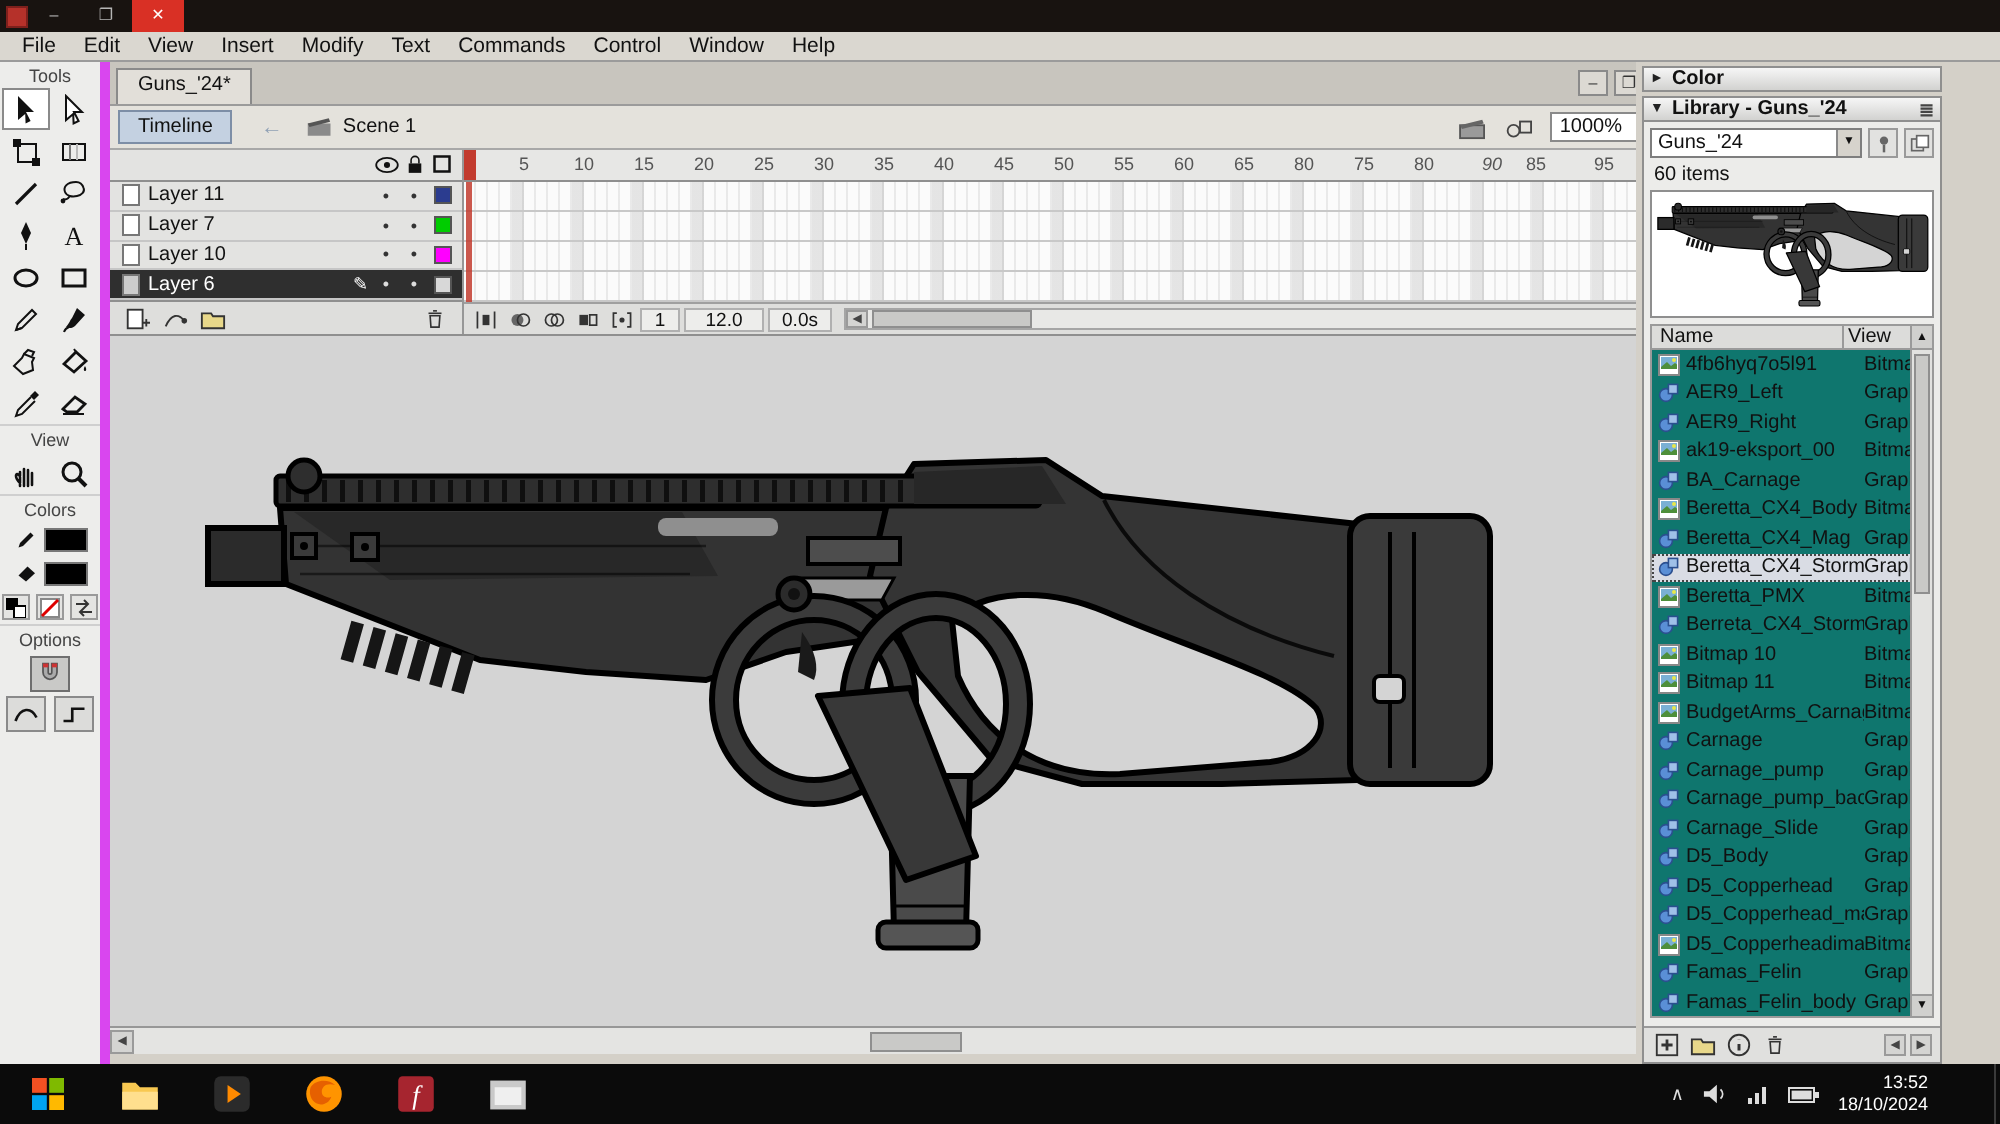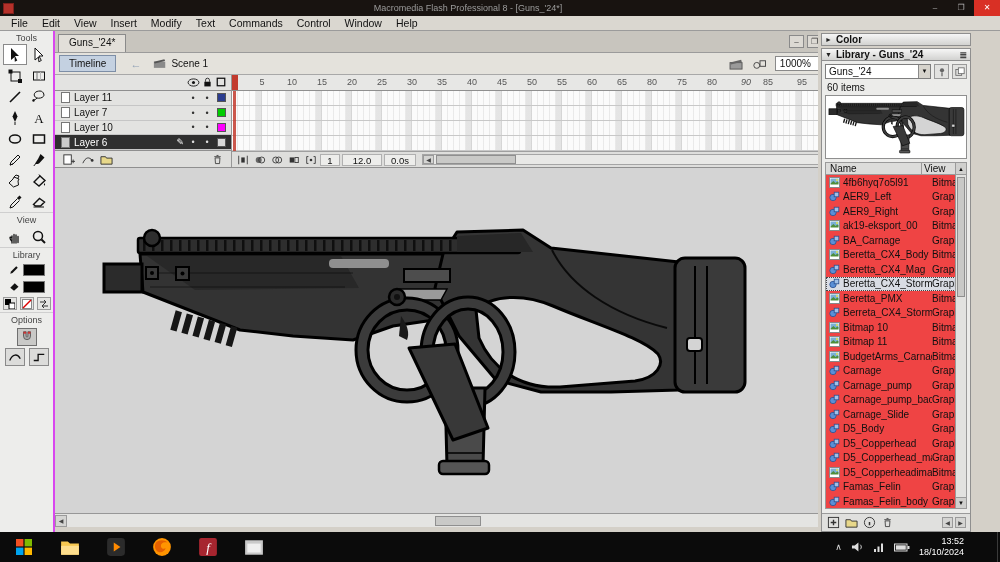--- a/index.html
+++ b/index.html
@@ -13,21 +13,21 @@
   #app-icon{width:11px;height:11px;background:#B5312A;border:1px solid #7e201c;margin-left:3px}
   #win-title{flex:1;text-align:center;color:#9c9c9c;font-size:9px}
   .tb-btn{width:26px;height:16px;line-height:15px;text-align:center;color:#b5b5b5;font-size:8px}
   .tb-close{background:#D93025;color:#fff}
 
   
   #menubar{left:0;top:16px;width:1000px;height:15px;background:#DAD7D0;border-bottom:1px solid #9b9b9b;display:flex;align-items:center;padding-left:4px;font-size:10.5px}
   .menu-item{padding:0 7px}
 
   
-  #tools{left:0;top:31px;width:55px;height:501px;background:#EDEDEB;border-right:2px solid #d946ef}
+  #tools{left:0;top:31px;width:55px;height:501px;background:#EDEDEB;border-right:5px solid #d946ef}
   .tool-label{font-size:9px;color:#444;text-align:center;padding:2px 0 1px;border-top:1px solid #cfcfcf}
   .tool-label:first-child{border-top:none}
   .tool-grid{display:grid;grid-template-columns:24px 24px;justify-content:center}
   .tool{width:24px;height:21px;display:flex;align-items:center;justify-content:center}
   .tool.active{background:#fff;border:1px solid #8a8a8a}
   .color-row{display:flex;align-items:center;justify-content:center;gap:3px;height:17px}
   .swatch{width:22px;height:12px;background:#000;border:1px solid #777}
   .mini-btn{width:14px;height:13px;border:1px solid #9a9a9a;background:#E4E4E2;display:flex;align-items:center;justify-content:center}
   .opt-row{display:flex;justify-content:center;gap:4px;margin-top:2px}
   .opt-btn{width:20px;height:18px;border:1px solid #8a8a8a;background:#DCDCDA;display:flex;align-items:center;justify-content:center}
@@ -106,21 +106,21 @@
   #lib-select{flex:1;height:15px;background:#fff;border:1px solid #7e7e7e;display:flex;align-items:center}
   #lib-select span.val{flex:1;padding-left:3px;font-size:10px}
   #lib-select .dd{width:12px;height:100%;background:#D6D3CC;border-left:1px solid #8a8a8a;font-size:6px;text-align:center;line-height:13px}
   .lib-mini{width:15px;height:15px;border:1px solid #9a9a9a;background:#E2E2E0;display:flex;align-items:center;justify-content:center}
   #lib-count{font-size:10px;margin:3px 0 2px 5px}
   #lib-preview{margin:0 3px;height:64px;background:#fff;border:1px solid #8f8f8f;display:flex;align-items:center;justify-content:center}
   #lib-cols{margin:3px 3px 0;height:13px;background:#DCDCDA;border:1px solid #9a9a9a;display:flex;align-items:center;font-size:10px}
   #col-name{flex:1;padding-left:4px}
   #col-type{width:34px;border-left:1px solid #9a9a9a;padding-left:2px}
   #col-corner{width:11px;height:100%;background:#D0D0CE;border-left:1px solid #9a9a9a;font-size:6px;text-align:center;line-height:12px}
-  #lib-list{margin:0 3px;height:334px;background:#ef4444;border:1px solid #9a9a9a;border-top:none;position:relative;overflow:hidden}
+  #lib-list{margin:0 3px;height:334px;background:#0f766e;border:1px solid #9a9a9a;border-top:none;position:relative;overflow:hidden}
   .lib-row{height:14.5px;display:flex;align-items:center;font-size:10px;white-space:nowrap}
   .lib-row.selected{background:#D9DCE4;outline:1px dotted #444;outline-offset:-1px}
   .lib-ic{width:13px;display:flex;justify-content:center;margin-left:2px}
   .lib-name{flex:1;overflow:hidden;padding-left:2px}
   .lib-type{width:34px;overflow:hidden}
   #lib-vscroll{position:absolute;right:0;top:0;bottom:0;width:11px;background:#E2E2E0;border-left:1px solid #9a9a9a}
   #lib-vthumb{position:absolute;left:1px;right:1px;top:2px;height:120px;background:#C9C9C7;border:1px solid #8f8f8f}
   #lib-vdown{position:absolute;left:0;right:0;bottom:0;height:11px;background:#D0D0CE;border-top:1px solid #9a9a9a;font-size:6px;text-align:center;line-height:10px}
   #lib-foot{margin-top:auto;height:18px;border-top:1px solid #9a9a9a;background:#E0E0DE;display:flex;align-items:center;gap:3px;padding:0 4px}
   #lib-foot .right{margin-left:auto;display:flex;gap:2px}
@@ -133,21 +133,20 @@
   #tray{margin-left:auto;display:flex;align-items:center;gap:9px;color:#ddd}
   #clock{text-align:right;font-size:9px;color:#fff;line-height:11px;margin-right:24px}
   #show-desktop{width:3px;height:30px;border-left:1px solid #3a3a3a}
   .tray-chevron{font-size:9px;color:#ddd}
 </style>
 </head>
 <body>
 
 <div class="abs" id="titlebar">
   <div id="app-icon"></div>
-  <div id="win-title">Macromedia Flash Professional 8 - [Guns_'24*]</div>
   <div class="tb-btn">–</div>
   <div class="tb-btn">❐</div>
   <div class="tb-btn tb-close">✕</div>
 </div>
 
 <div class="abs" id="menubar">
     <span class="menu-item">File</span>
     <span class="menu-item">Edit</span>
     <span class="menu-item">View</span>
     <span class="menu-item">Insert</span>
@@ -264,21 +263,21 @@
           <path d="M5 14V7m2 7V5.5m2 8.5V6m2 7.5V7.5M5 9c-1-1-2-1.5-2 0 0 1 1 2.5 2 3.5" stroke="#111" fill="none" stroke-width="1.3" stroke-linecap="round"></path>
         </svg>
       </div>
     <div class="tool">
         <svg width="16" height="16" viewBox="0 0 16 16">
           <circle cx="7" cy="7" r="4.5" fill="none" stroke="#111" stroke-width="1.5"></circle>
           <line x1="10.5" y1="10.5" x2="14" y2="14" stroke="#111" stroke-width="2"></line>
         </svg>
       </div>
   </div>
-  <div class="tool-label">Library</div>
+  <div class="tool-label">Colors</div>
   <div class="color-row">
     <span>
         <svg width="12" height="12" viewBox="0 0 16 16">
           <path d="M3 13l1-3 7-7 2 2-7 7z" fill="#111"></path>
         </svg>
       </span>
     <span class="swatch"></span>
   </div>
   <div class="color-row">
     <span>

